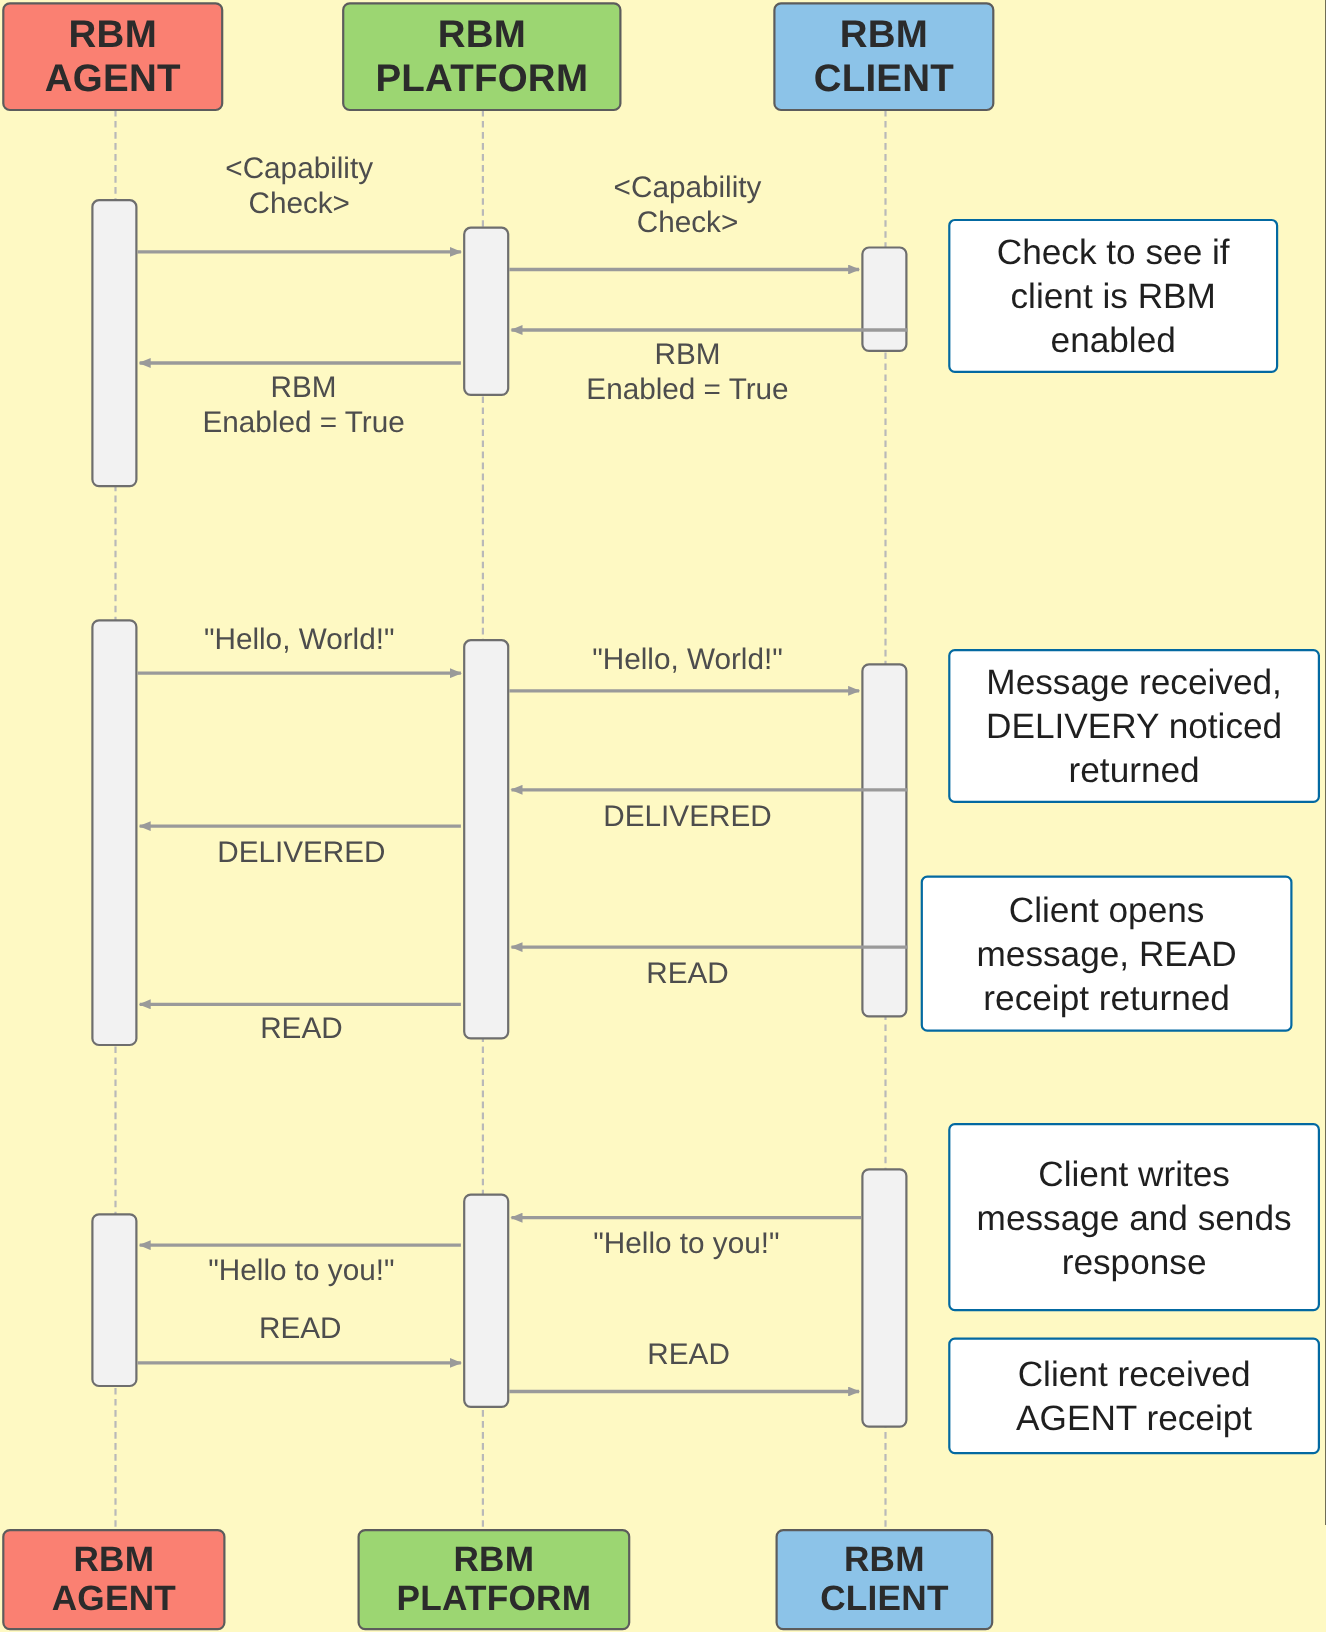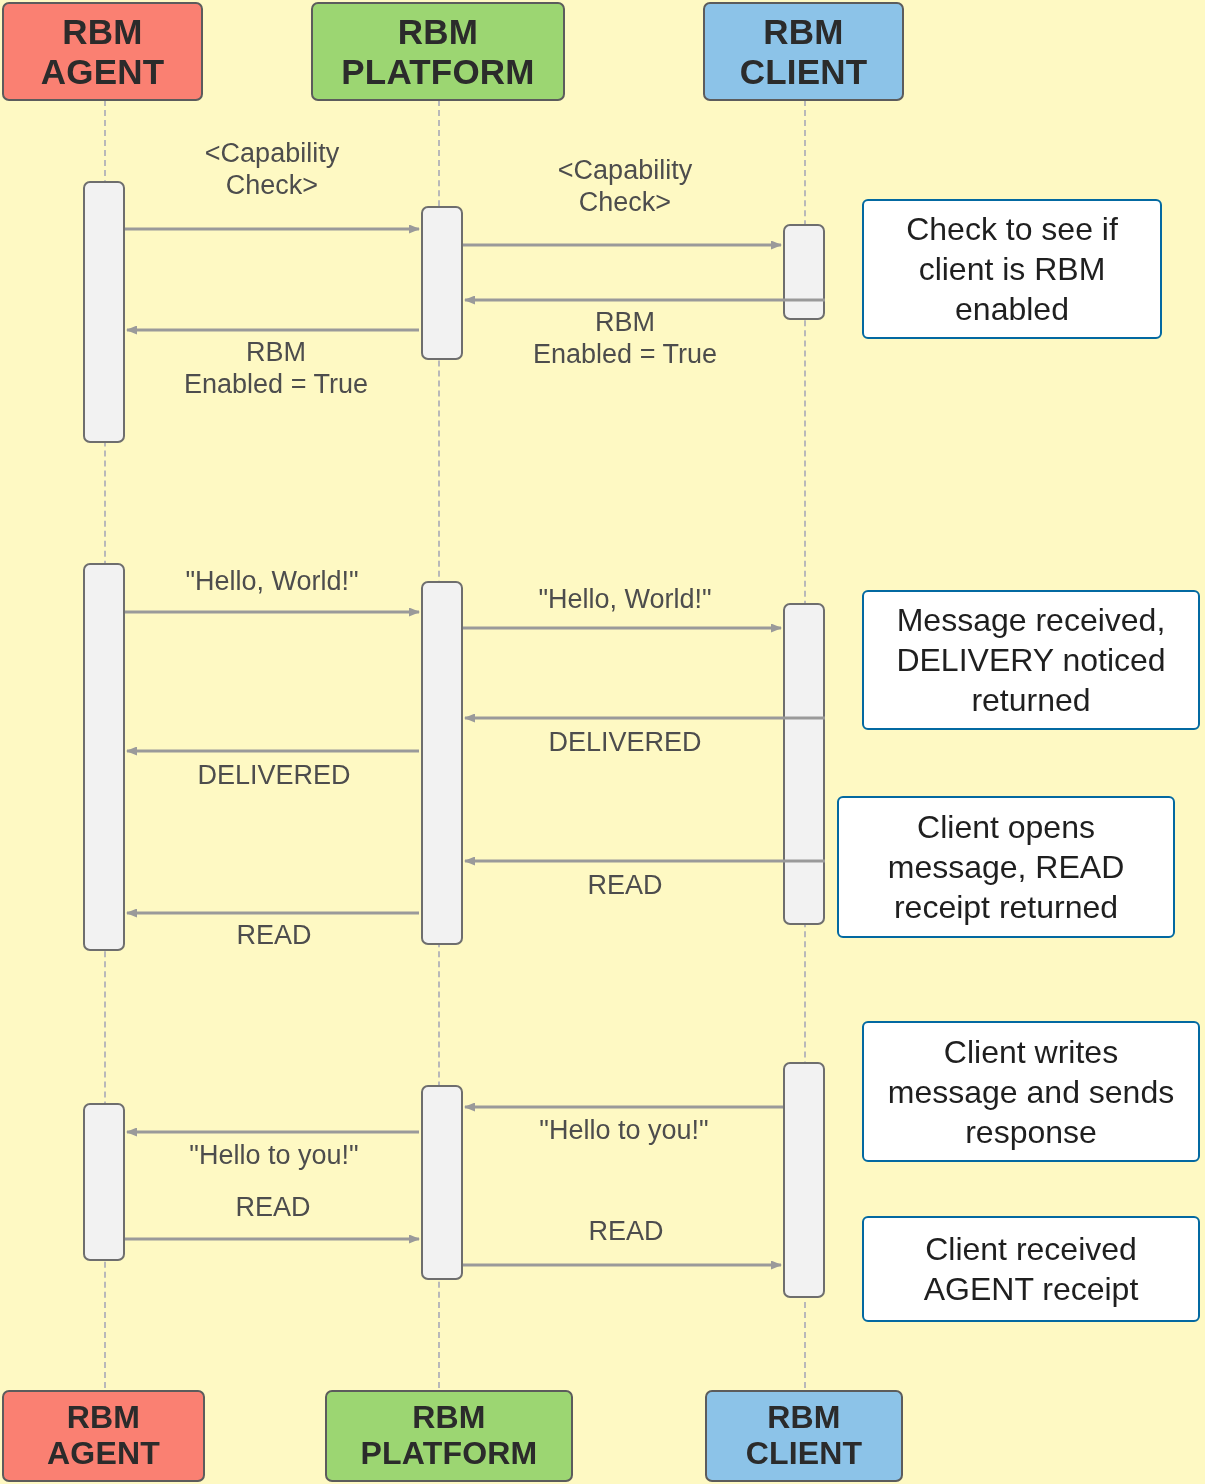--- a/index.html
+++ b/index.html
@@ -168,16 +168,16 @@
   <div class="msg-label" style="left:274px;top:920px;width:300px;">READ</div>
 
   <div class="msg-label" style="left:624px;top:1115px;width:300px;">"Hello to you!"</div>
   <div class="msg-label" style="left:274px;top:1140px;width:300px;">"Hello to you!"</div>
   <div class="msg-label" style="left:273px;top:1192px;width:300px;">READ</div>
   <div class="msg-label" style="left:626px;top:1216px;width:300px;">READ</div>
 
   <div class="note" style="left:862px;top:199px;width:300px;height:140px;">Check to see if client is RBM enabled</div>
   <div class="note" style="left:862px;top:578px;width:338px;height:140px;margin-top:12px;">Message received, DELIVERY noticed returned</div>
   <div class="note" style="left:837px;top:796px;width:338px;height:142px;">Client opens message, READ receipt returned</div>
-  <div class="note" style="left:862px;top:1021px;width:338px;height:141px;">Client writes message and sends response</div>
+  <div class="note" style="left:862px;top:1021px;width:338px;height:171px;">Client writes message and sends response</div>
   <div class="note" style="left:862px;top:1216px;width:338px;height:106px;">Client received AGENT receipt</div>
 
 </div>
 
 </body></html>

